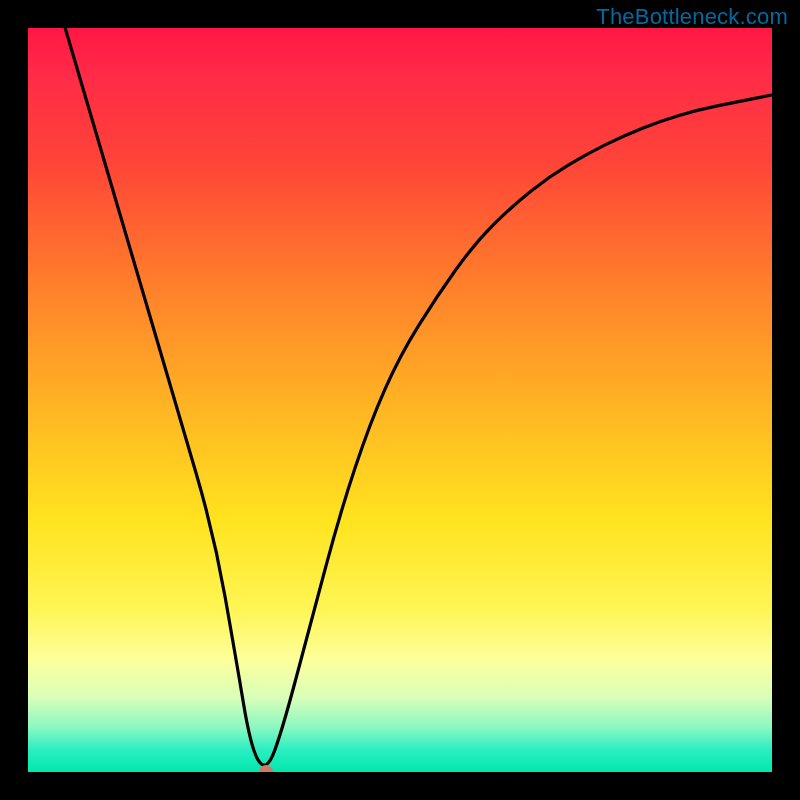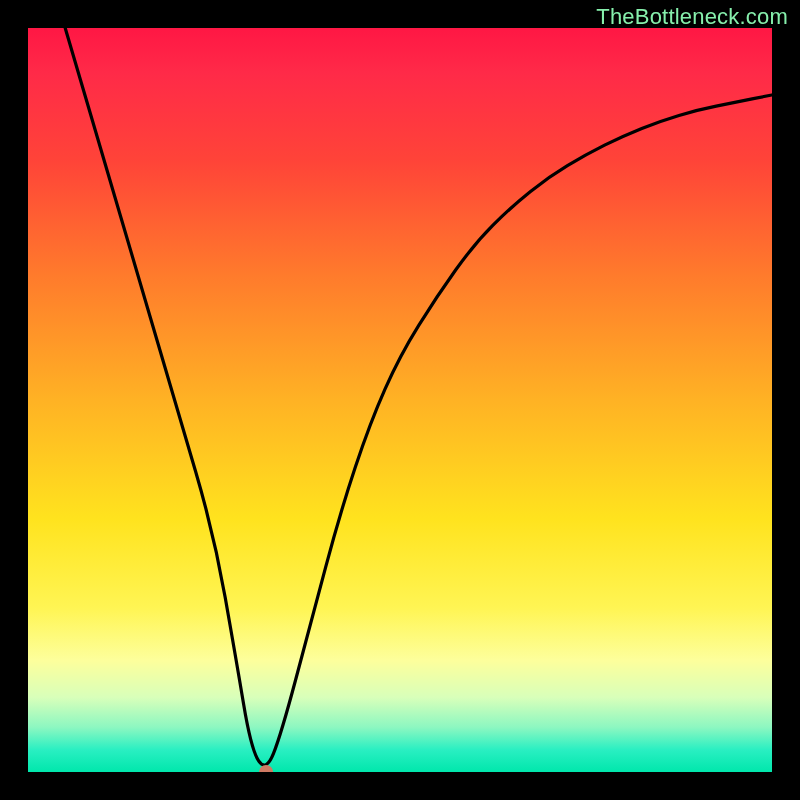--- a/index.html
+++ b/index.html
@@ -7,21 +7,21 @@
     width: 800px;
     height: 800px;
     background: #000;
     position: relative;
     font-family: Arial, sans-serif;
   }
   .watermark {
     position: absolute;
     top: 4px;
     right: 12px;
-    color: #86efac;
+    color: #0369a1;
     font-size: 22px;
     font-weight: 500;
     z-index: 10;
     letter-spacing: 0.2px;
   }
   .frame {
     position: absolute;
     top: 28px;
     left: 28px;
     width: 744px;

